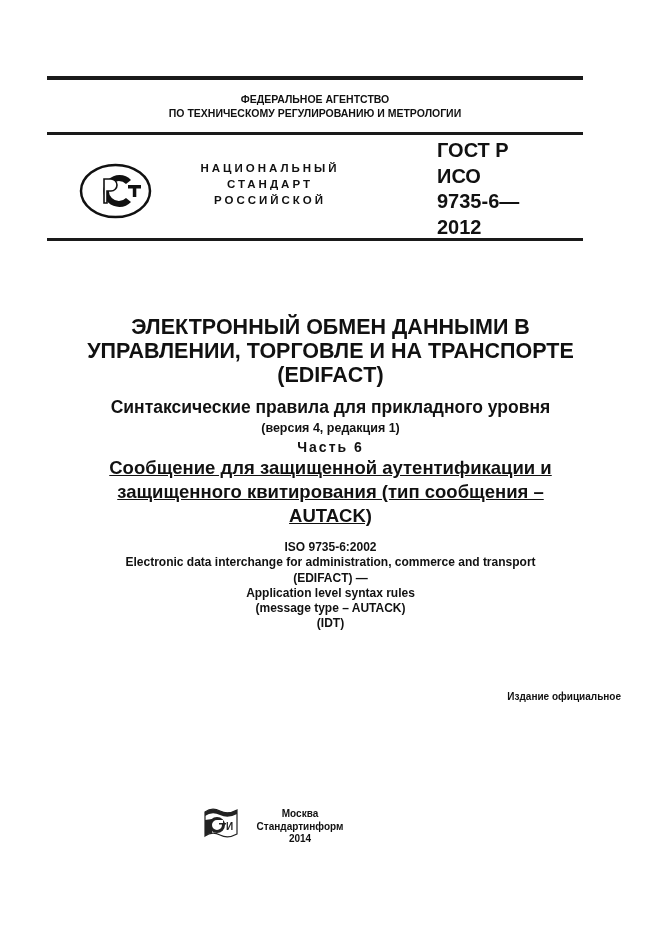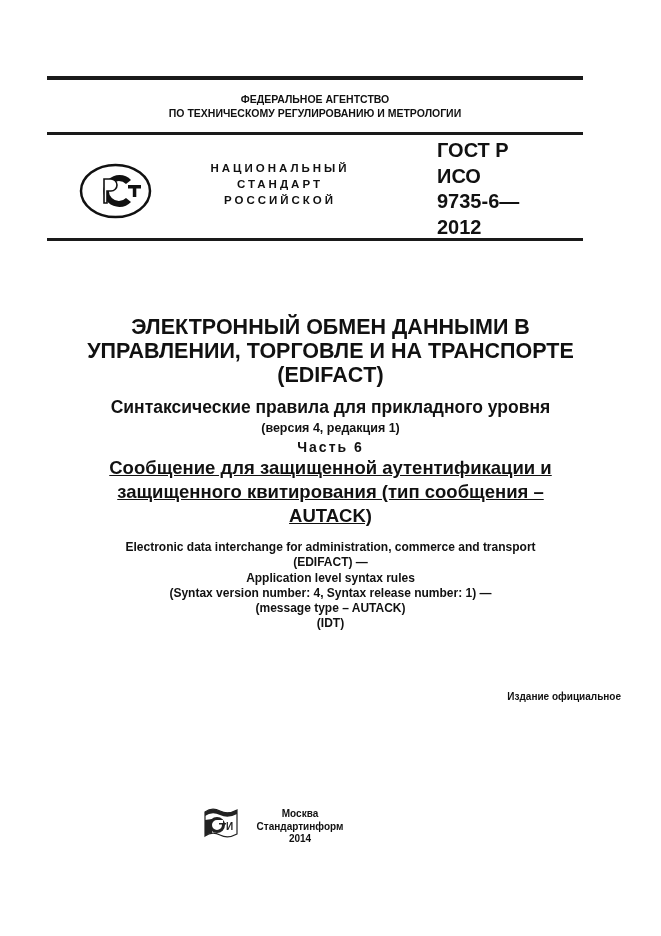--- a/index.html
+++ b/index.html
@@ -10,21 +10,21 @@
   .rule { position: absolute; left: 47px; width: 536px; background: #1a1a1a; }
   .rule.r1 { top: 76px; height: 4px; }
   .rule.r2 { top: 132px; height: 3px; }
   .rule.r3 { top: 238px; height: 3px; }
 
   .agency { position: absolute; top: 92px; left: 47px; width: 536px; text-align: center;
             font-weight: bold; font-size: 10.5px; line-height: 14px; }
 
   .emblem { position: absolute; left: 79px; top: 163px; width: 73px; height: 56px; }
 
-  .natstd { position: absolute; left: 180px; top: 160px; width: 200px; text-align: center;
+  .natstd { position: absolute; left: 170px; top: 160px; width: 200px; text-align: center;
             font-weight: bold; font-size: 11.5px; line-height: 16px; letter-spacing: 3px; }
 
   .gost { position: absolute; left: 437px; top: 138px; font-weight: bold; font-size: 20px;
           line-height: 25.5px; }
 
   .title-block { position: absolute; left: 40px; width: 581px; text-align: center; font-weight: bold; }
   .t-main { top: 315px; font-size: 21.5px; line-height: 24px; }
   .t-sub  { top: 396px; font-size: 17.5px; line-height: 22px; }
   .t-ver  { top: 419px; font-size: 12.5px; line-height: 18px; }
   .t-part { top: 437px; font-size: 14px; line-height: 20px; letter-spacing: 2px; }
@@ -90,24 +90,24 @@
 <div class="title-block t-ver">(версия 4, редакция 1)</div>
 <div class="title-block t-part">Часть 6</div>
 
 <div class="title-block t-msg">
   <div>Сообщение для защищенной аутентификации и</div>
   <div>защищенного квитирования (тип сообщения –</div>
   <div>AUTACK)</div>
 </div>
 
 <div class="iso">
+  <div>ISO 9735-6:2002</div>
   <div>Electronic data interchange for administration, commerce and transport</div>
   <div>(EDIFACT) —</div>
   <div>Application level syntax rules</div>
-  <div>(Syntax version number: 4, Syntax release number: 1) —</div>
   <div>(message type – AUTACK)</div>
   <div>(IDT)</div>
 </div>
 
 <div class="edition">Издание официальное</div>
 
 <div class="publisher-logo">
   <svg width="38" height="34" viewBox="0 0 38 34">
 
     <path d="M3 6 Q10 1 18 5 Q26 9 35 4 L35 28 Q26 33 18 29 Q10 25 3 30 Z" fill="#fff" stroke="#222" stroke-width="1.2"></path>

